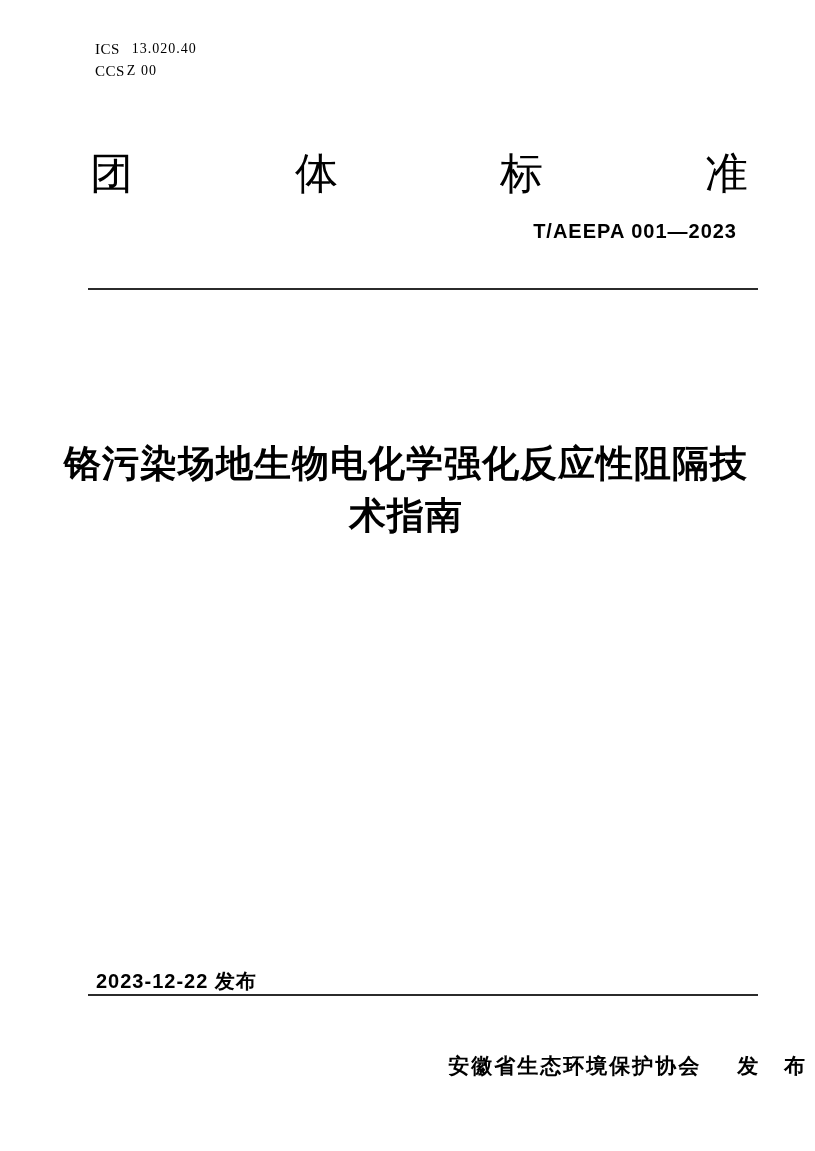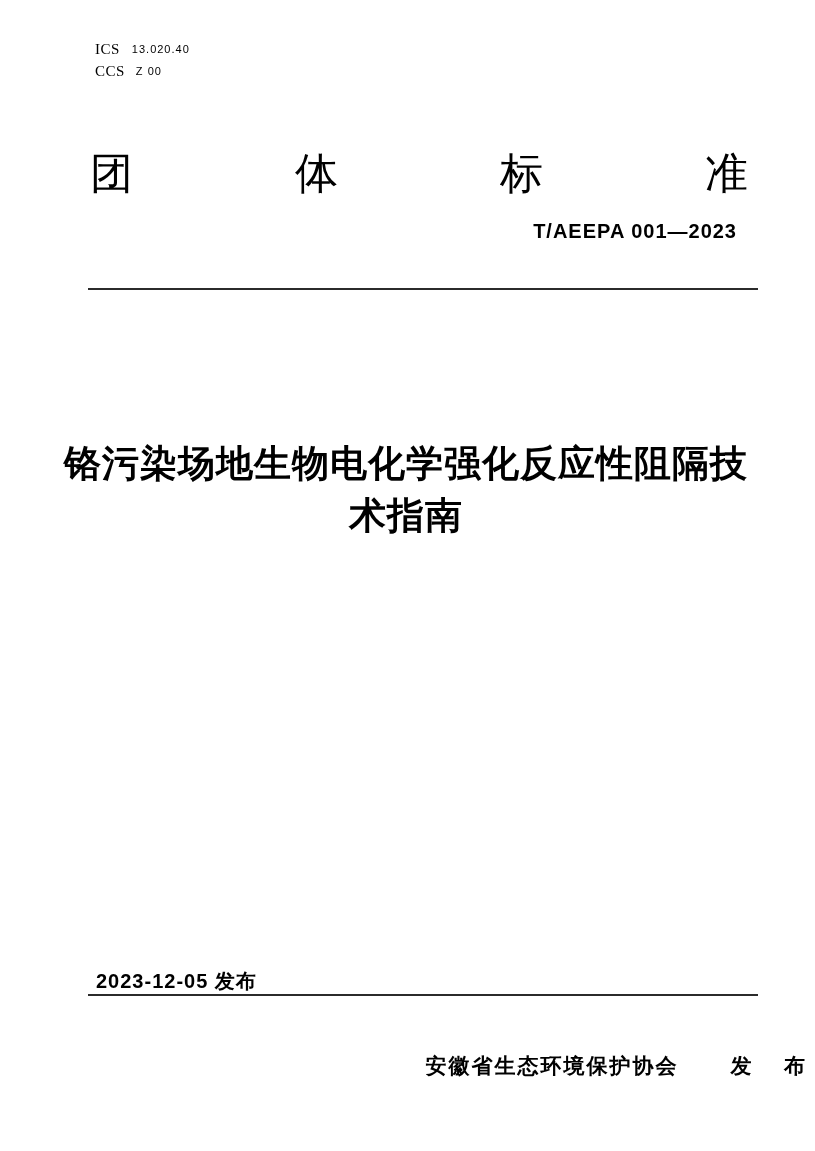--- a/index.html
+++ b/index.html
@@ -21,26 +21,26 @@
     line-height: 22px;
     white-space: nowrap;
   }
   .ics-row { display: flex; align-items: flex-end; }
   .ics-label {
     font-family: "Liberation Serif", serif;
     font-size: 15px;
     letter-spacing: 0.5px;
   }
   .ics-value {
-    font-family: Liberation Sans, sans-serif;
-    font-size: 11px;
+    font-family: Liberation Serif, serif;
+    font-size: 14px;
     margin-left: 12px;
     letter-spacing: 1px;
   }
-  .ccs-value { margin-left: 11px; }
+  .ccs-value { margin-left: 2px; }
   .standard-type {
     position: absolute;
     left: 90px;
     top: 150px;
     width: 658px;
     display: flex;
     justify-content: space-between;
     font-size: 43px;
     font-weight: 500;
     line-height: 46px;
@@ -104,23 +104,22 @@
     width: 100%;
     display: flex;
     justify-content: flex-end;
     align-items: baseline;
     font-size: 21px;
     font-weight: 700;
     white-space: nowrap;
   }
   .publisher-name { letter-spacing: 2px; }
   .publish-label {
-    margin-left: 52px;
+    margin-left: 36px;
     letter-spacing: 10px;
-    font-family: Liberation Mono, monospace;
   }
 </style>
 </head>
 <body>
 
 <div class="page">
 
   <div class="ics-block">
     <div class="ics-row">
       <span class="ics-label">ICS</span>
@@ -140,21 +139,21 @@
   </div>
 
   <div class="standard-number">T/AEEPA 001—2023</div>
 
   <div class="rule rule-top"></div>
 
   <div class="title-cn">铬污染场地生物电化学强化反应性阻隔技术指南</div>
 
 
   <div class="dates-row">
-    <span>2023-12-05 发布</span>
+    <span>2023-12-22 发布</span>
   </div>
 
   <div class="rule rule-bottom"></div>
 
   <div class="publisher-row">
     <span class="publisher-name">安徽省生态环境保护协会</span>
     <span class="publish-label">发 布</span>
   </div>
 
 </div>

